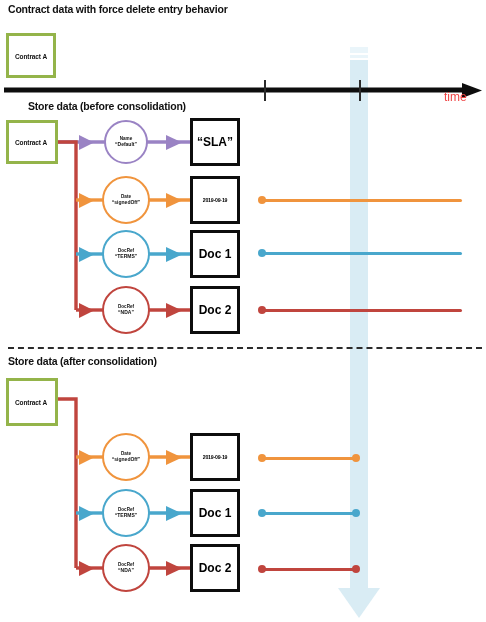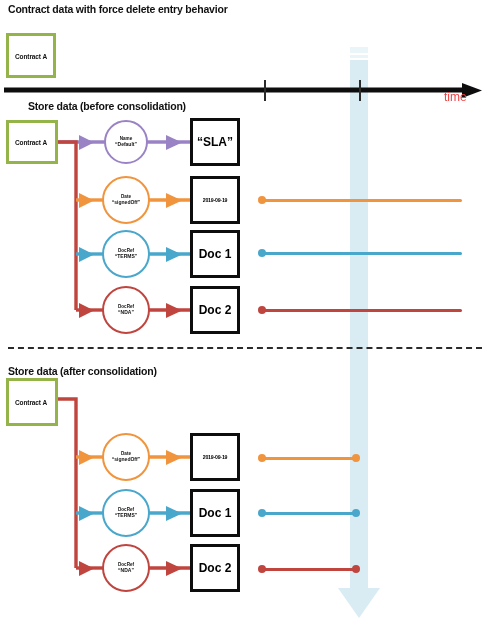--- a/index.html
+++ b/index.html
@@ -140,21 +140,21 @@
   <div class="dot" style="left:258px;top:196px;background:#f0943d;"></div>
 
   <div class="lifeline" style="left:262px;top:252px;width:200px;background:#49a7cc;"></div>
   <div class="dot" style="left:258px;top:249px;background:#49a7cc;"></div>
 
   <div class="lifeline" style="left:262px;top:309px;width:200px;background:#c0453e;"></div>
   <div class="dot" style="left:258px;top:306px;background:#c0453e;"></div>
 
   <div class="divider-dashed" style="left:8px;top:347px;width:474px;"></div>
 
-  <div class="section-title" style="left:8px;top:365px;">Store data (after consolidation)</div>
+  <div class="section-title" style="left:8px;top:355px;">Store data (after consolidation)</div>
 
   <div class="contract-box" style="left:6px;top:378px;width:52px;height:48px;">
     <span>Contract A</span>
   </div>
 
   <svg width="486" height="622">
     <path d="M58 399 L76 399 L76 568" stroke="#c0453e" stroke-width="3.4" fill="none"></path>
 
     <g>
       <line x1="76" y1="457" x2="108" y2="457" stroke="#f0943d" stroke-width="3.4"></line>

